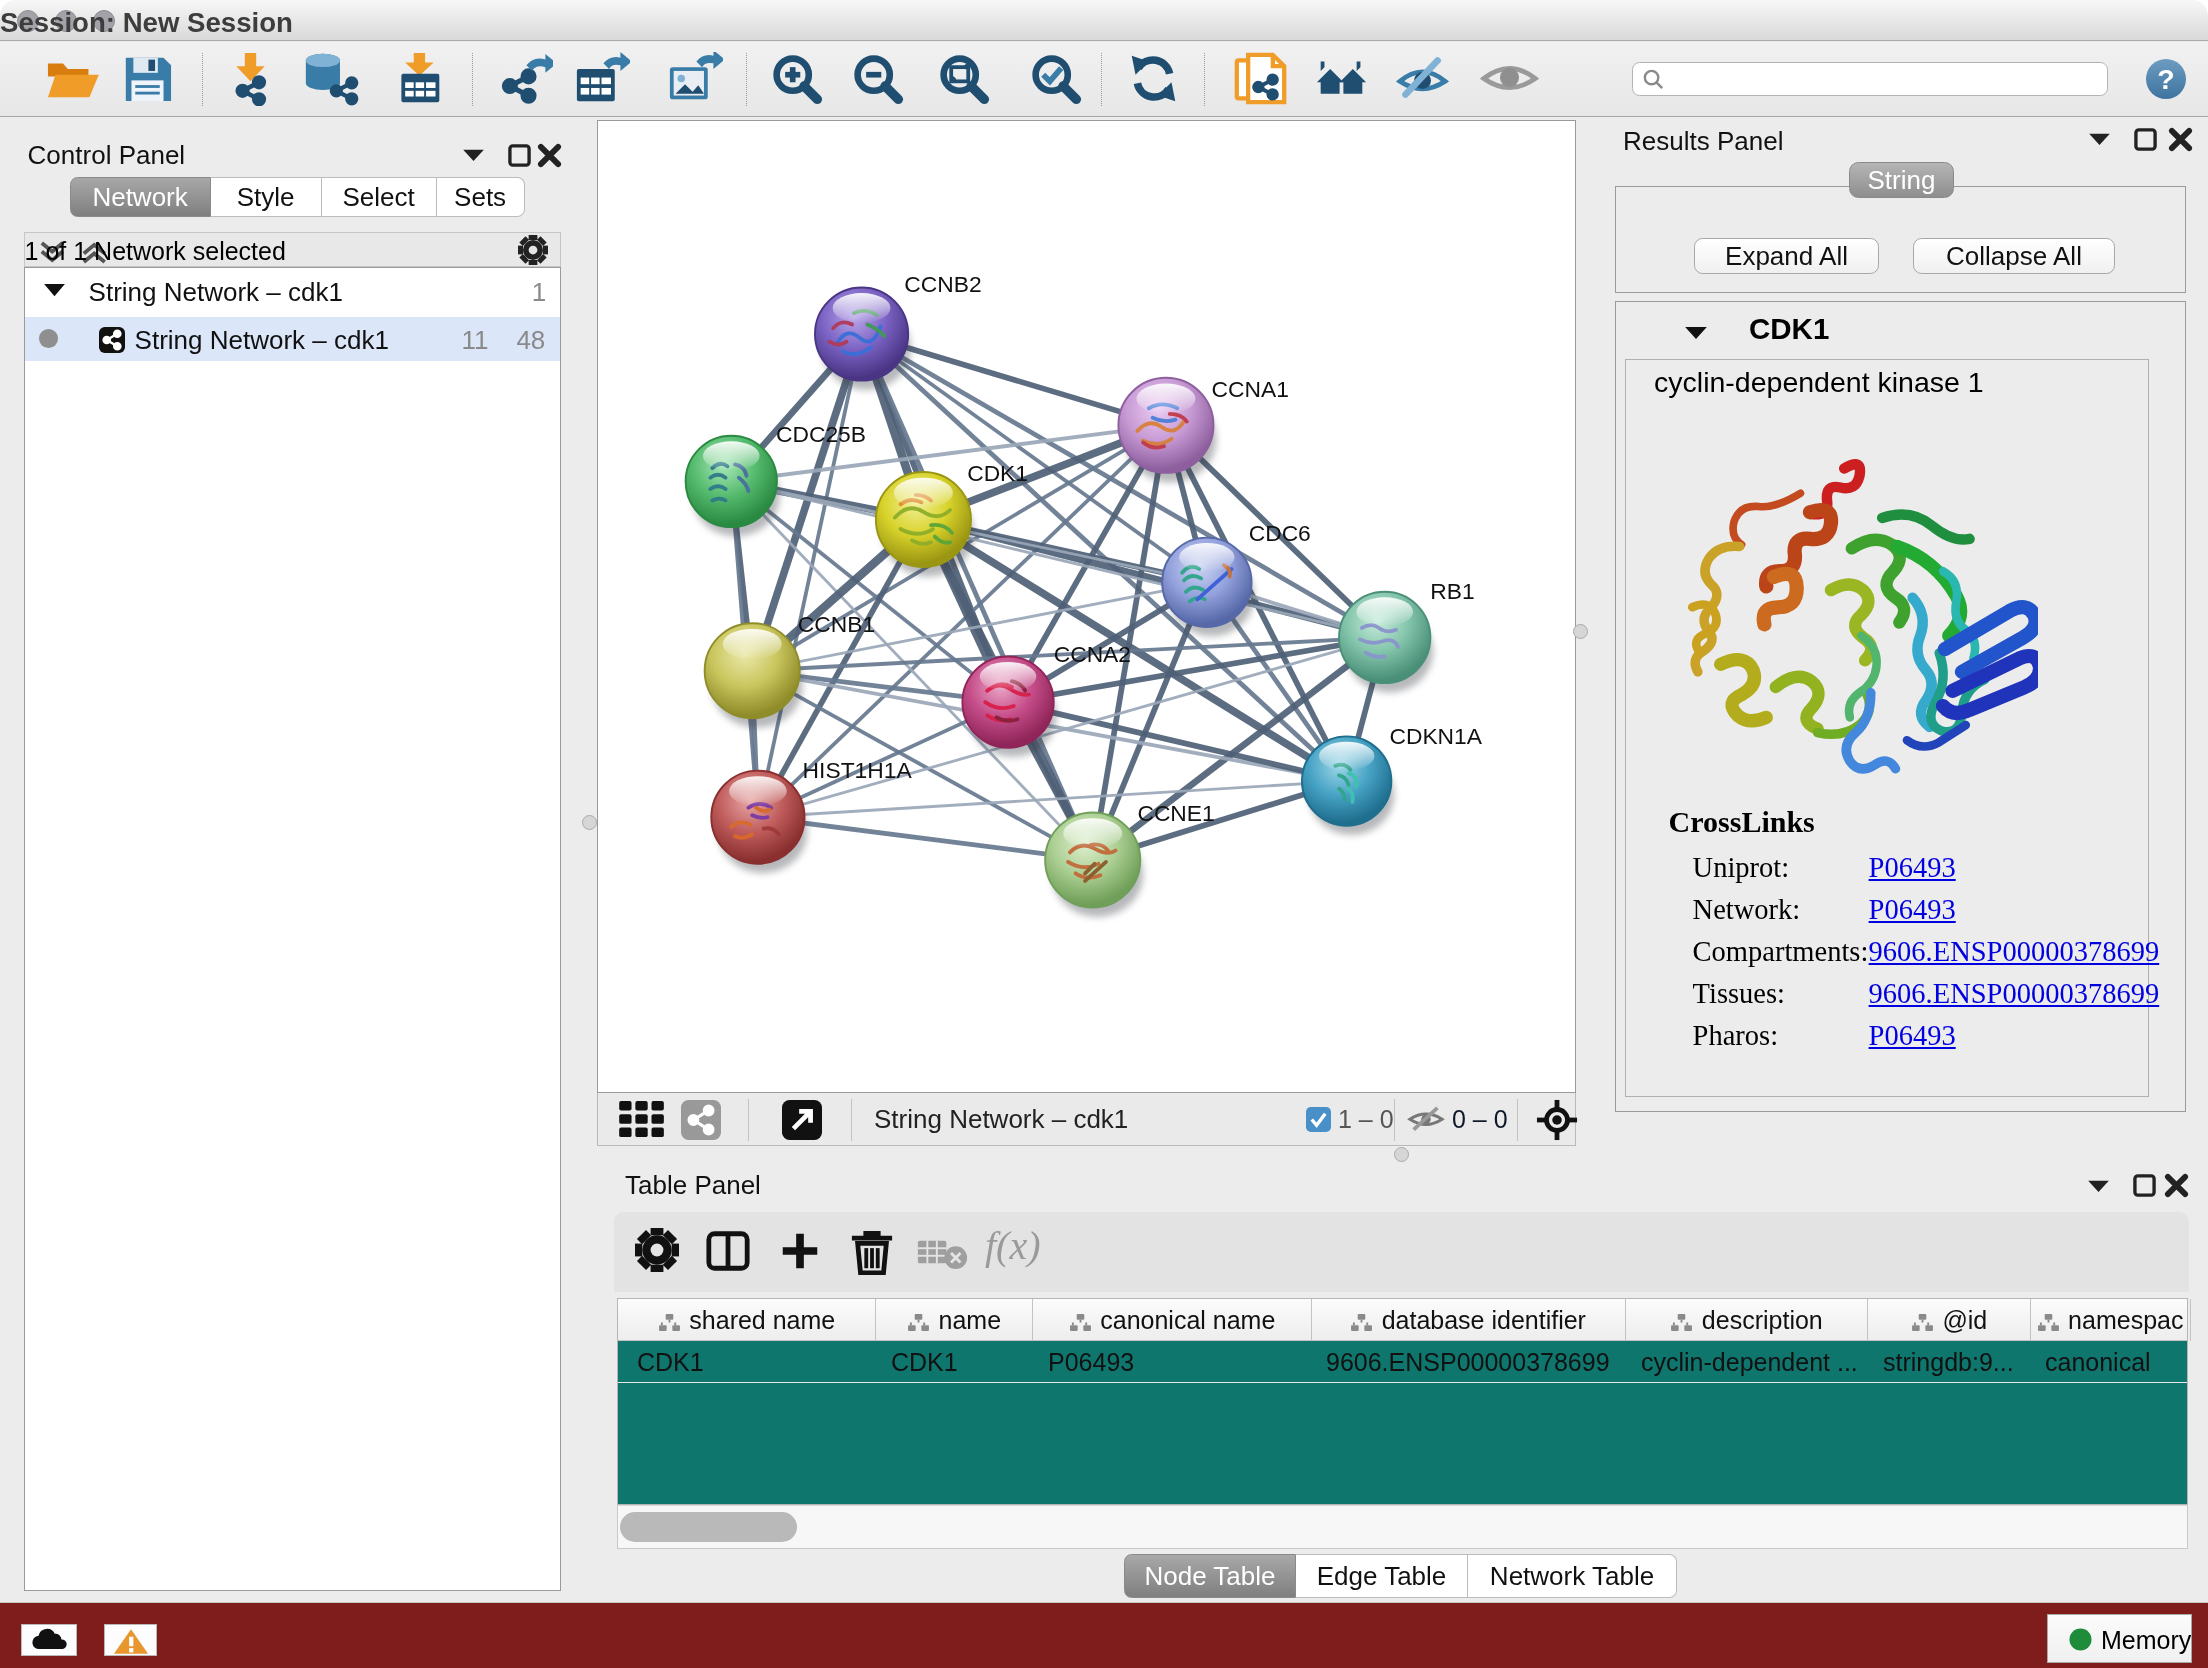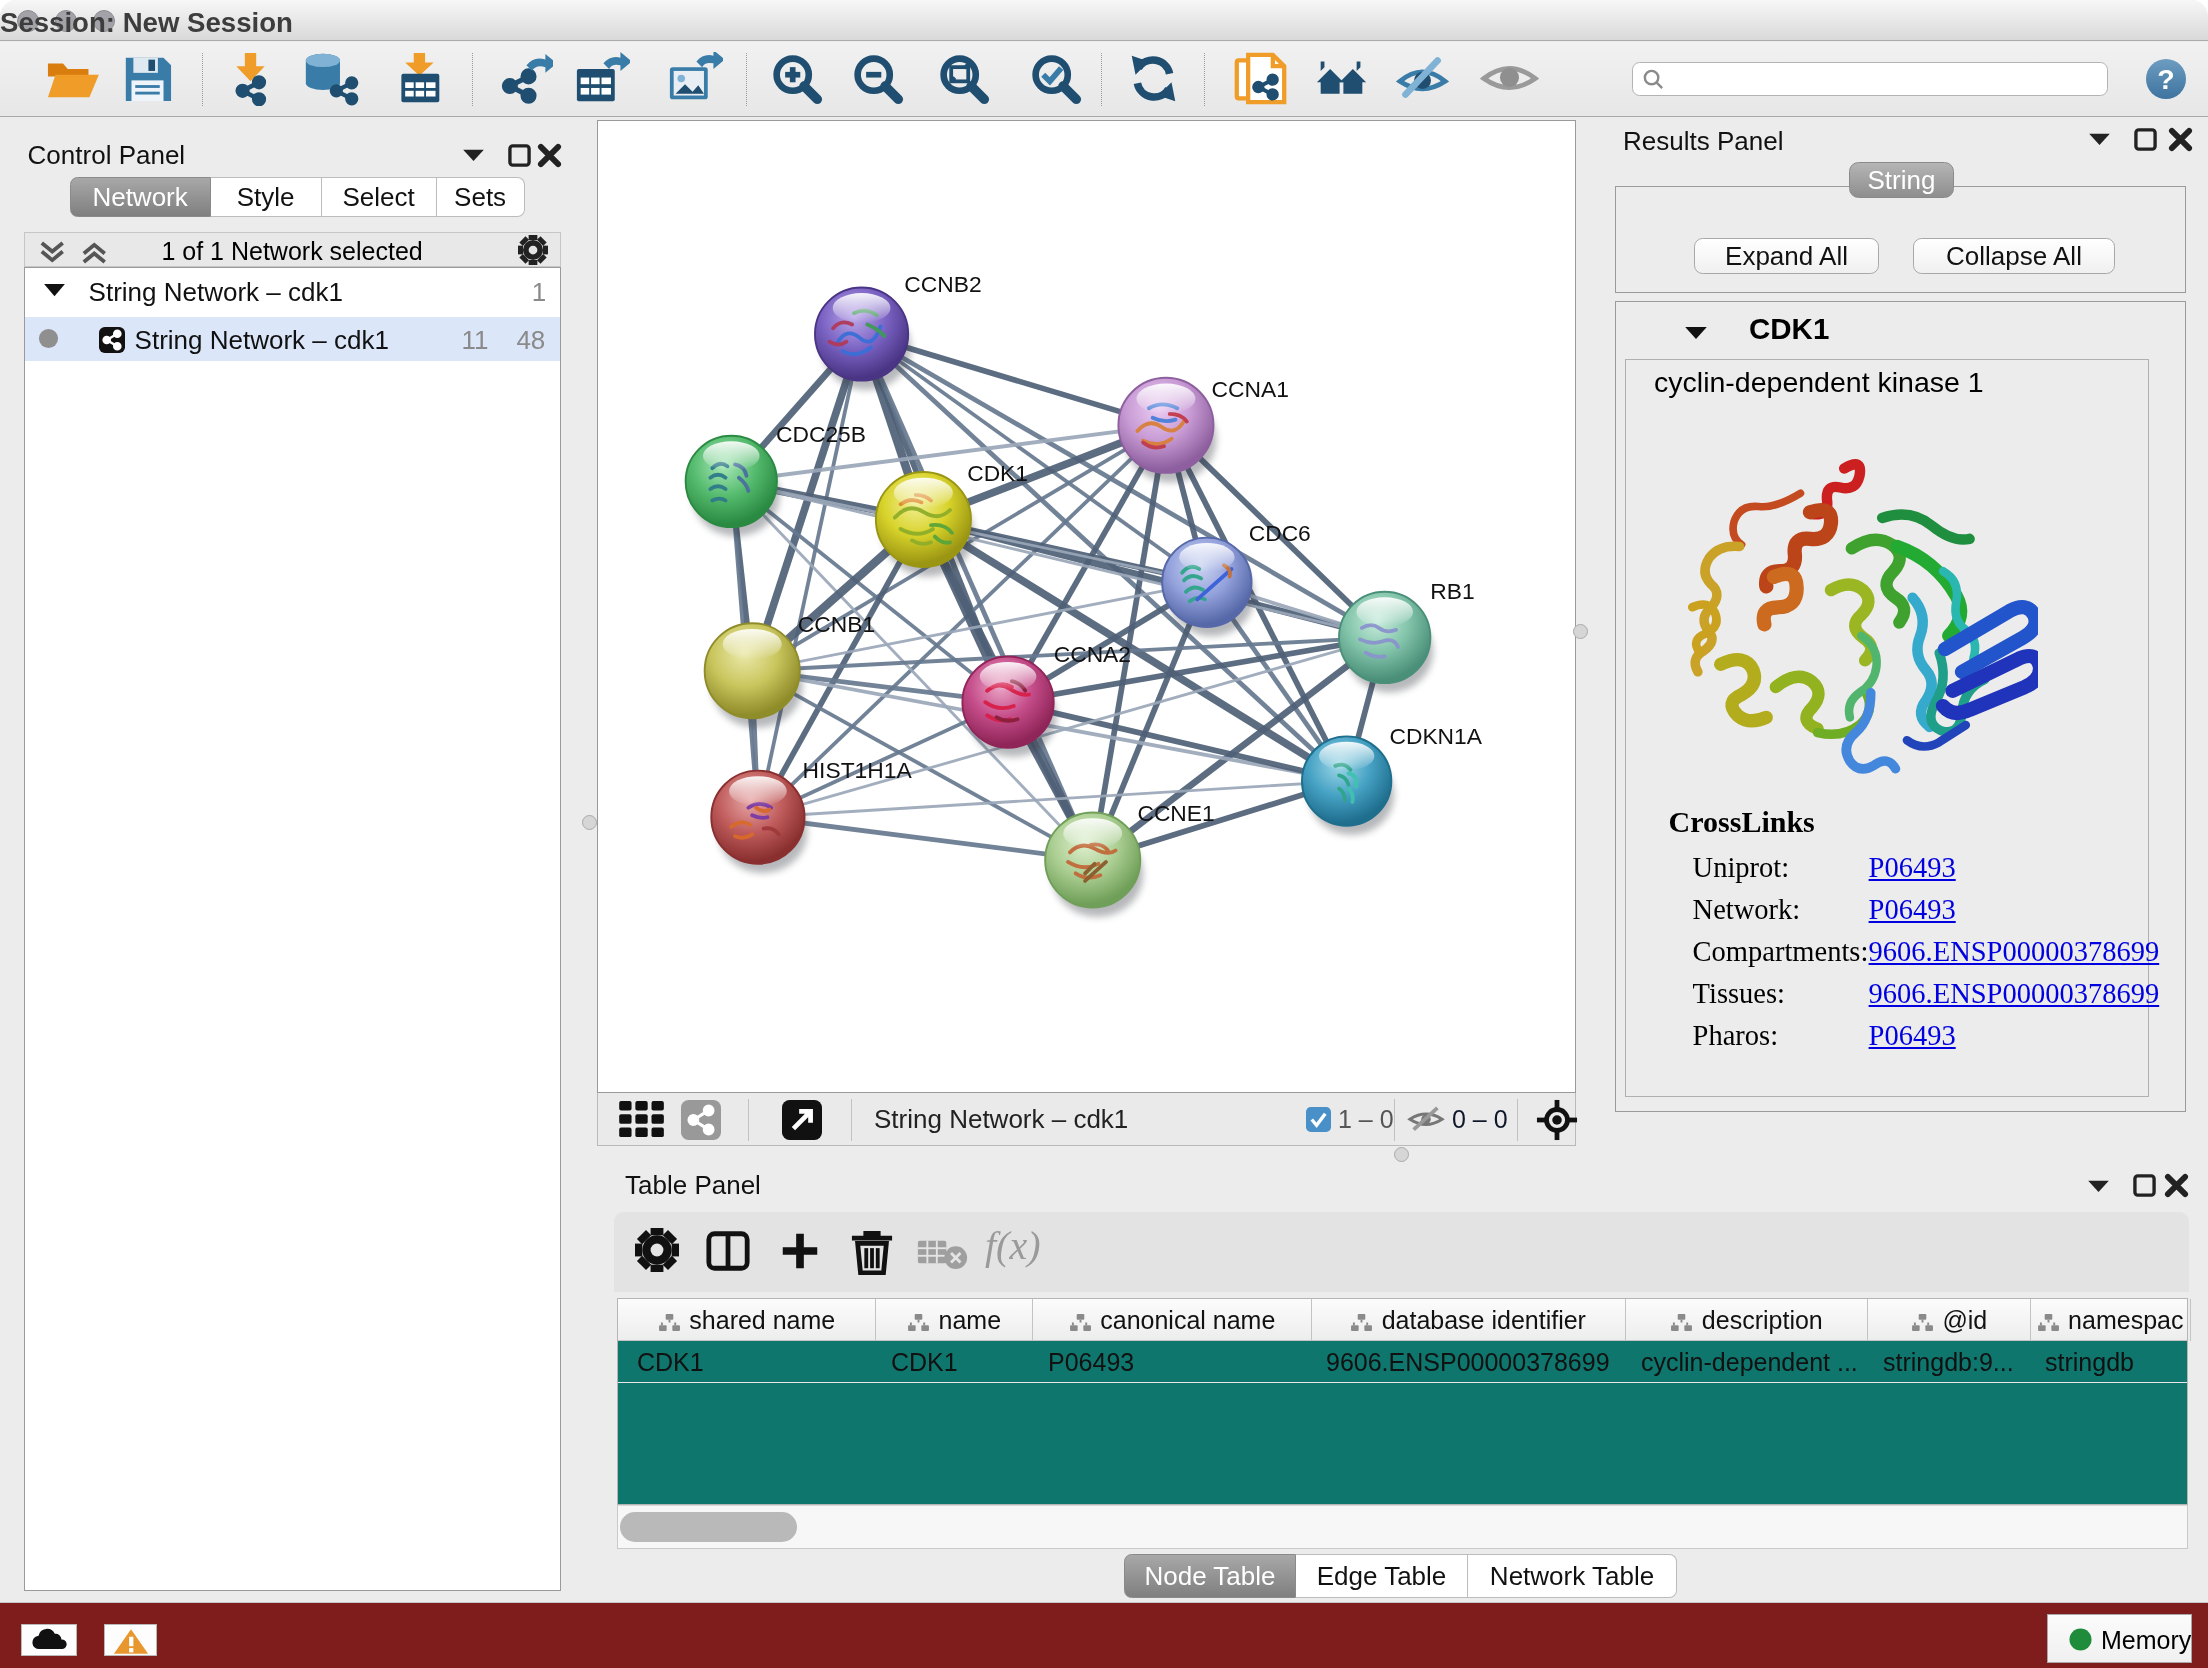--- a/index.html
+++ b/index.html
@@ -221,21 +221,21 @@
             <path d="M4 4 l11 9 11 -9"></path>
             <path d="M4 13 l11 9 11 -9"></path>
           </g>
         </svg>
     <svg width="28.5" height="27" style="position:absolute;left:55px;top:5.7px" viewBox="0 0 30 28">
           <g fill="none" stroke="#555" stroke-width="4">
             <path d="M4 24 l11 -9 11 9"></path>
             <path d="M4 15 l11 -9 11 9"></path>
           </g>
         </svg>
-    <div style="position:absolute;width:100%;text-align:center;top:3.8px;font-size:25px">1 of 1 Network selected</div>
+    <div style="position:absolute;width:100%;text-align:left;top:3.8px;font-size:25px">1 of 1 Network selected</div>
     <div style="position:absolute;right:11.4px;top:1.9px"><svg width="46" height="46" viewBox="0 0 48 48" style="width:30px;height:30px">
             <circle cx="24" cy="24" r="16" fill="#222"></circle>
             <circle cx="24" cy="24" r="7" fill="#e4e4e4"></circle>
             <rect x="-4" y="-7" width="8" height="14" transform="translate(44.0,24.0) rotate(0)" fill="#222"></rect>
             <rect x="-4" y="-7" width="8" height="14" transform="translate(38.1,38.1) rotate(45)" fill="#222"></rect>
             <rect x="-4" y="-7" width="8" height="14" transform="translate(24.0,44.0) rotate(90)" fill="#222"></rect>
             <rect x="-4" y="-7" width="8" height="14" transform="translate(9.9,38.1) rotate(135)" fill="#222"></rect>
             <rect x="-4" y="-7" width="8" height="14" transform="translate(4.0,24.0) rotate(180)" fill="#222"></rect>
             <rect x="-4" y="-7" width="8" height="14" transform="translate(9.9,9.9) rotate(225)" fill="#222"></rect>
             <rect x="-4" y="-7" width="8" height="14" transform="translate(24.0,4.0) rotate(270)" fill="#222"></rect>
@@ -719,21 +719,21 @@
                 </g>
               </svg>namespac</span></div>
     </div>
     <div class="abs" style="left:0;top:43px;width:100%;height:41px;border-bottom:1px solid #e8e8e8">
       <div class="td" style="left:0px;width:258px;padding-left:19px">CDK1</div>
 <div class="td" style="left:258px;width:157px;padding-left:15px">CDK1</div>
 <div class="td" style="left:415px;width:279px;padding-left:15px">P06493</div>
 <div class="td" style="left:693px;width:315px;padding-left:15px">9606.ENSP00000378699</div>
 <div class="td" style="left:1008px;width:242px;padding-left:15px">cyclin-dependent ...</div>
 <div class="td" style="left:1250px;width:163px;padding-left:15px">stringdb:9...</div>
-<div class="td" style="left:1412px;width:161px;padding-left:15px">stringdb</div>
+<div class="td" style="left:1412px;width:161px;padding-left:15px">canonical</div>
     </div>
   </div>
   <div class="abs" style="left:39px;top:352px;width:1571px;height:44px;background:#f7f7f7;border:1px solid #c9c9c9;border-top:1px solid #d9d9d9">
     <div class="abs" style="left:1.9px;top:5.7px;width:177px;height:30px;border-radius:15px;background:#b9b9b9"></div>
   </div>
 </div>
 
 <div class="tabrow" style="left:1124px;top:1554px;position:absolute">
   <div class="tab sel first" style="width:172px;height:44px;line-height:42px">Node Table</div>
   <div class="tab" style="width:172px;height:44px;line-height:42px">Edge Table</div>

